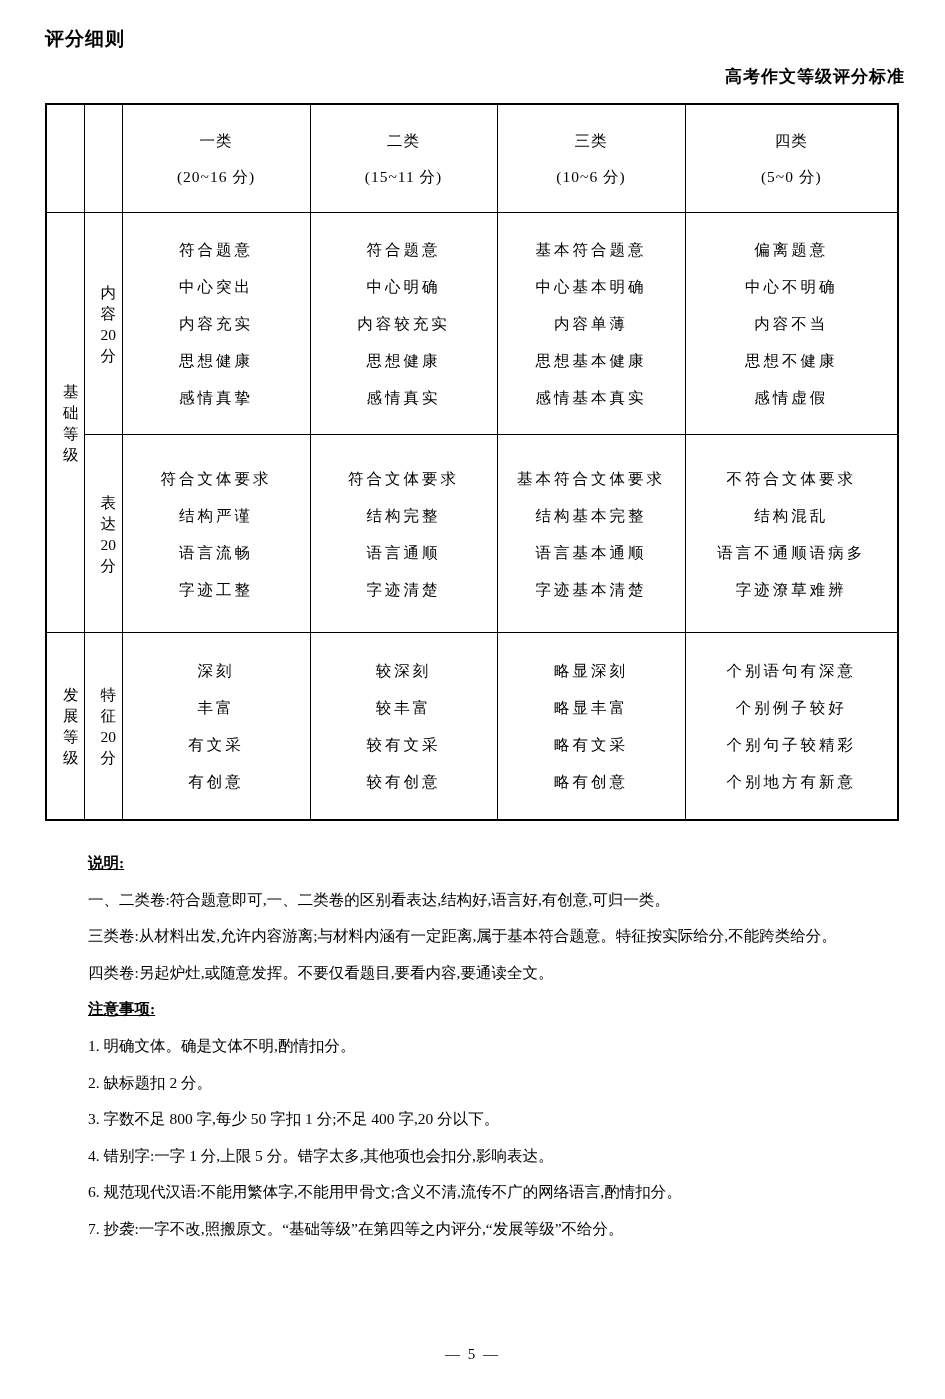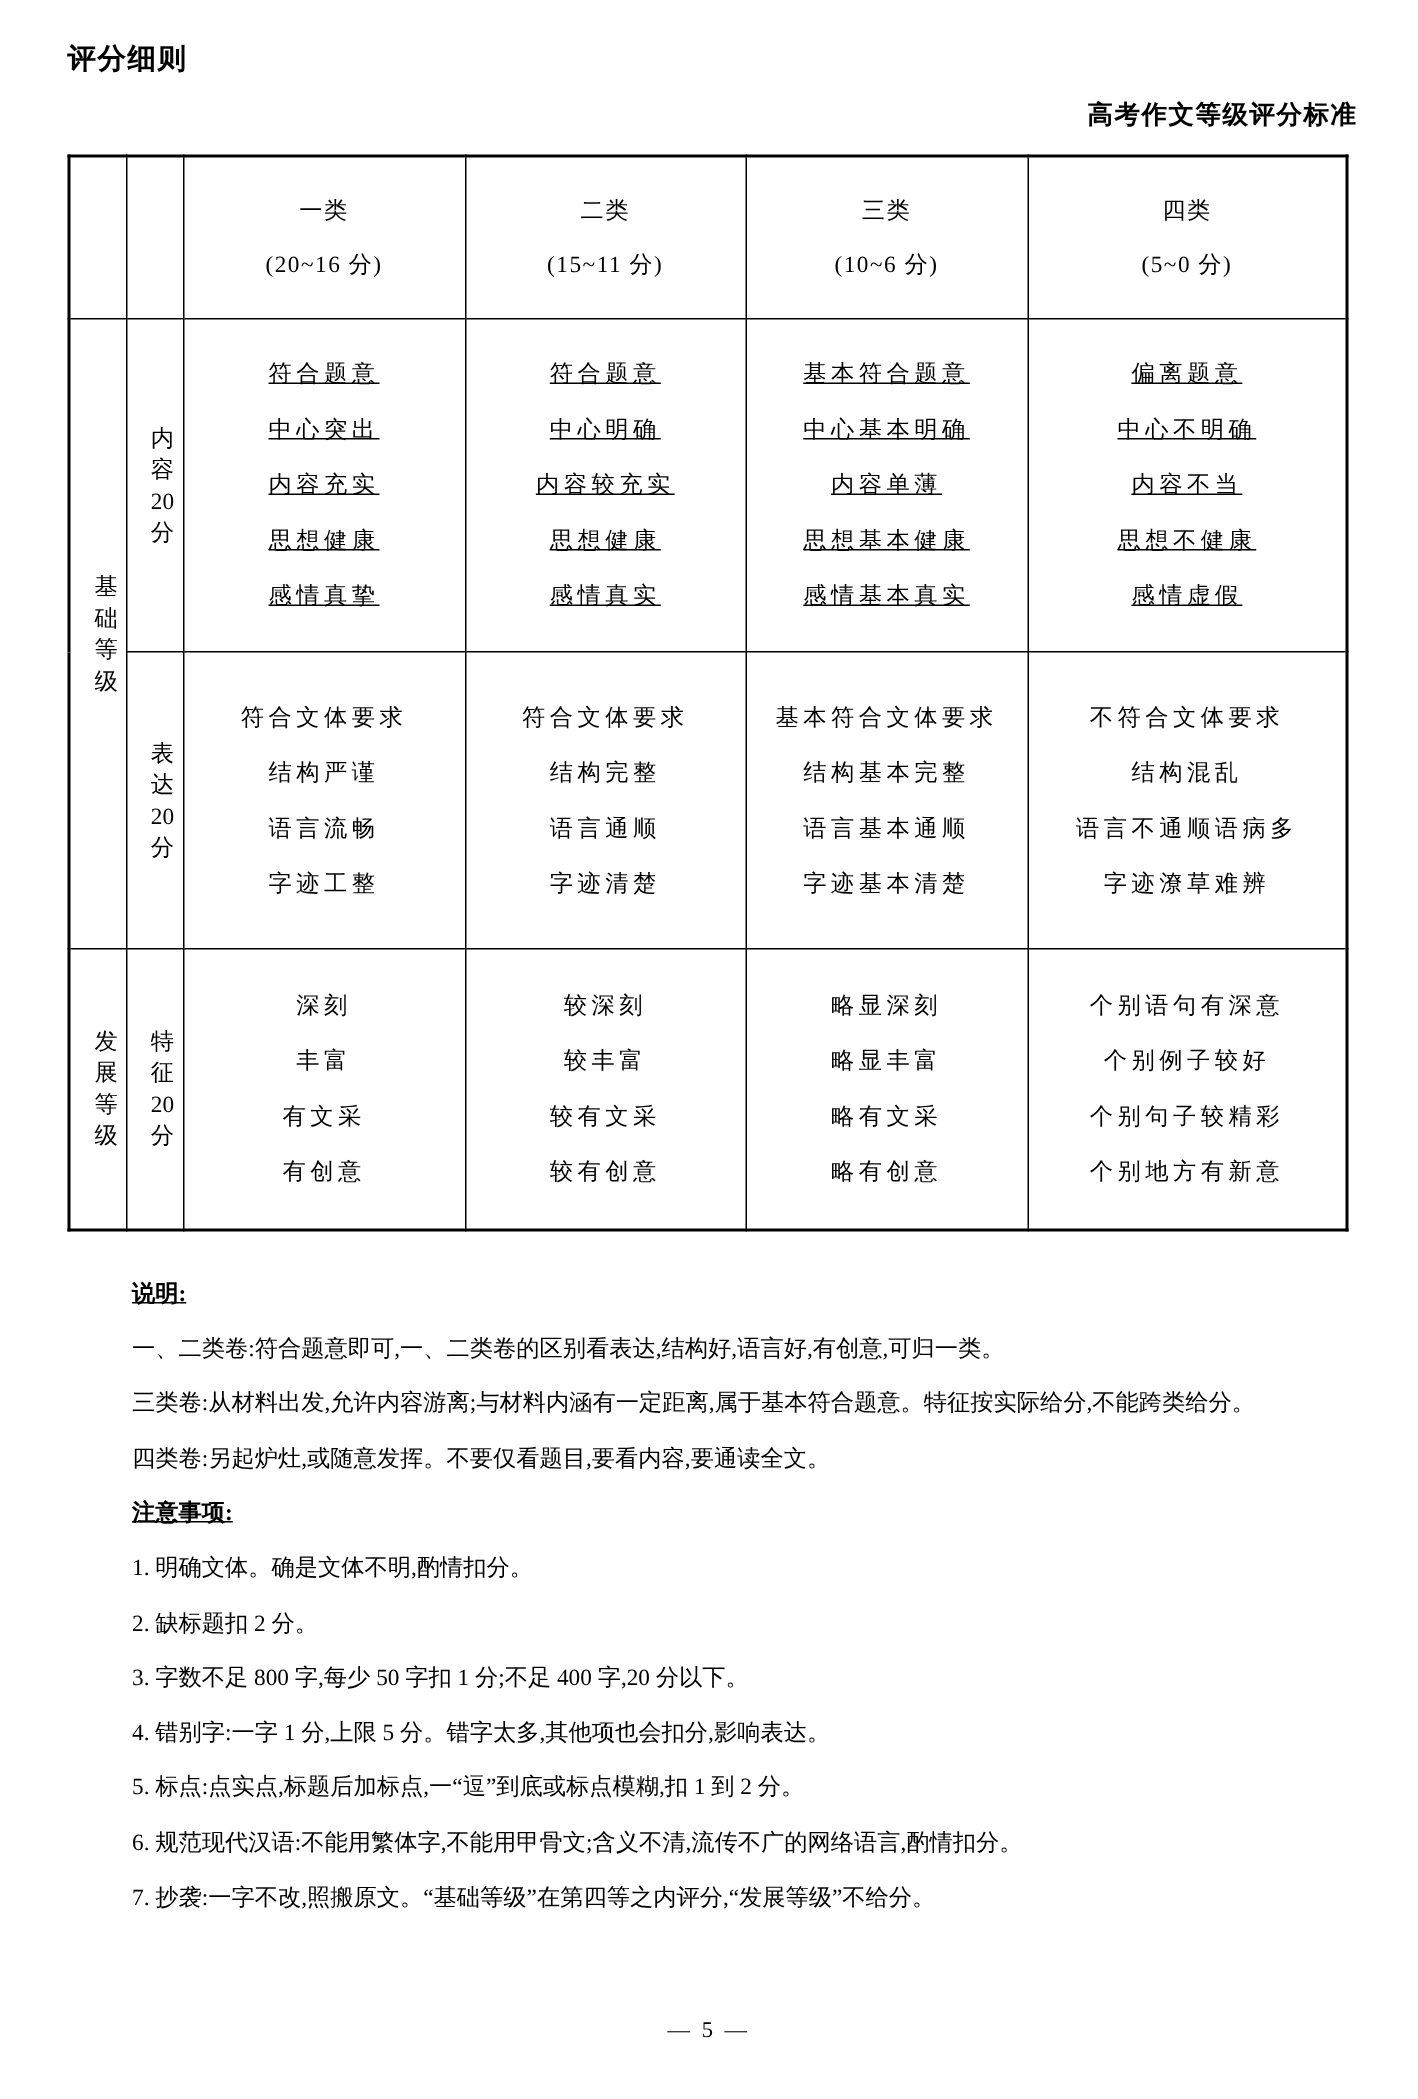--- a/index.html
+++ b/index.html
@@ -21,21 +21,21 @@
 
   table.rubric {
     border-collapse: collapse; table-layout: fixed;
     width: 853px; border: 2px solid #000;
   }
   table.rubric td {
     border: 1px solid #000; text-align: center; vertical-align: middle;
     font-size: 15.5px; padding: 16px; white-space: pre-line;
   }
   td.class-head { height: 75px; line-height: 36px; letter-spacing: 1px; }
-  tr.row-content td.crit { height: 189px; text-decoration: underline; }
+  tr.row-content td.crit { height: 189px; }
   tr.row-express td.crit { height: 165px; }
   tr.row-feature td.crit { height: 154px; margin-left: 36px; }
   td.crit { line-height: 37px; letter-spacing: 3px; }
   td.vlabel { line-height: 21px; letter-spacing: 0; }
 
   .notes { margin-top: 24px; }
   .notes p {
     margin: 0; font-size: 15.5px; line-height: 36.6px;
     text-indent: 43px; text-align: left;
   }
@@ -165,20 +165,19 @@
     <p class="sec-head">说明:</p>
     <p>一、二类卷:符合题意即可,一、二类卷的区别看表达,结构好,语言好,有创意,可归一类。</p>
     <p>三类卷:从材料出发,允许内容游离;与材料内涵有一定距离,属于基本符合题意。特征按实际给分,不能跨类给分。</p>
     <p>四类卷:另起炉灶,或随意发挥。不要仅看题目,要看内容,要通读全文。</p>
 
     <p class="sec-head">注意事项:</p>
     <p>1. 明确文体。确是文体不明,酌情扣分。</p>
     <p>2. 缺标题扣 2 分。</p>
     <p>3. 字数不足 800 字,每少 50 字扣 1 分;不足 400 字,20 分以下。</p>
     <p>4. 错别字:一字 1 分,上限 5 分。错字太多,其他项也会扣分,影响表达。</p>
-    <p>5. 标点:点实点,标题后加标点,一“逗”到底或标点模糊,扣 1 到 2 分。</p>
     <p>6. 规范现代汉语:不能用繁体字,不能用甲骨文;含义不清,流传不广的网络语言,酌情扣分。</p>
     <p>7. 抄袭:一字不改,照搬原文。“基础等级”在第四等之内评分,“发展等级”不给分。</p>
   </div>
 
 </div>
 
 <div class="page-footer">— 5 —</div>
 
 </body></html>

